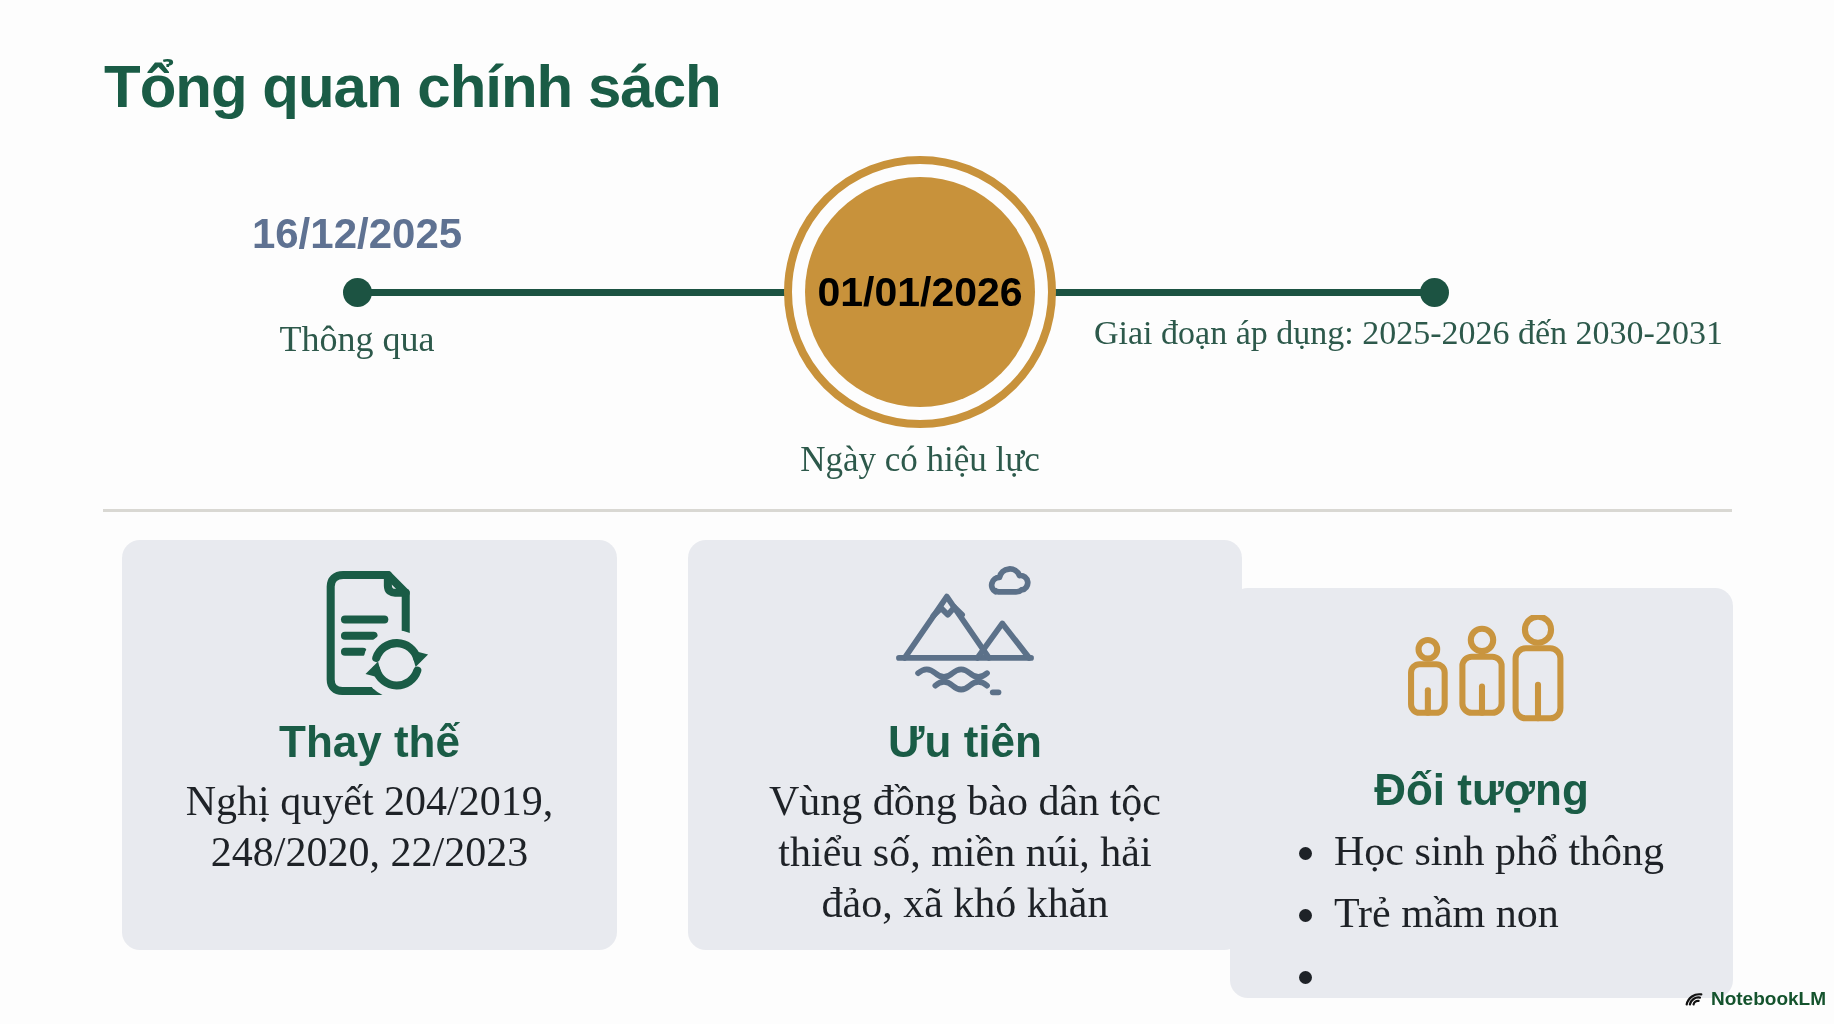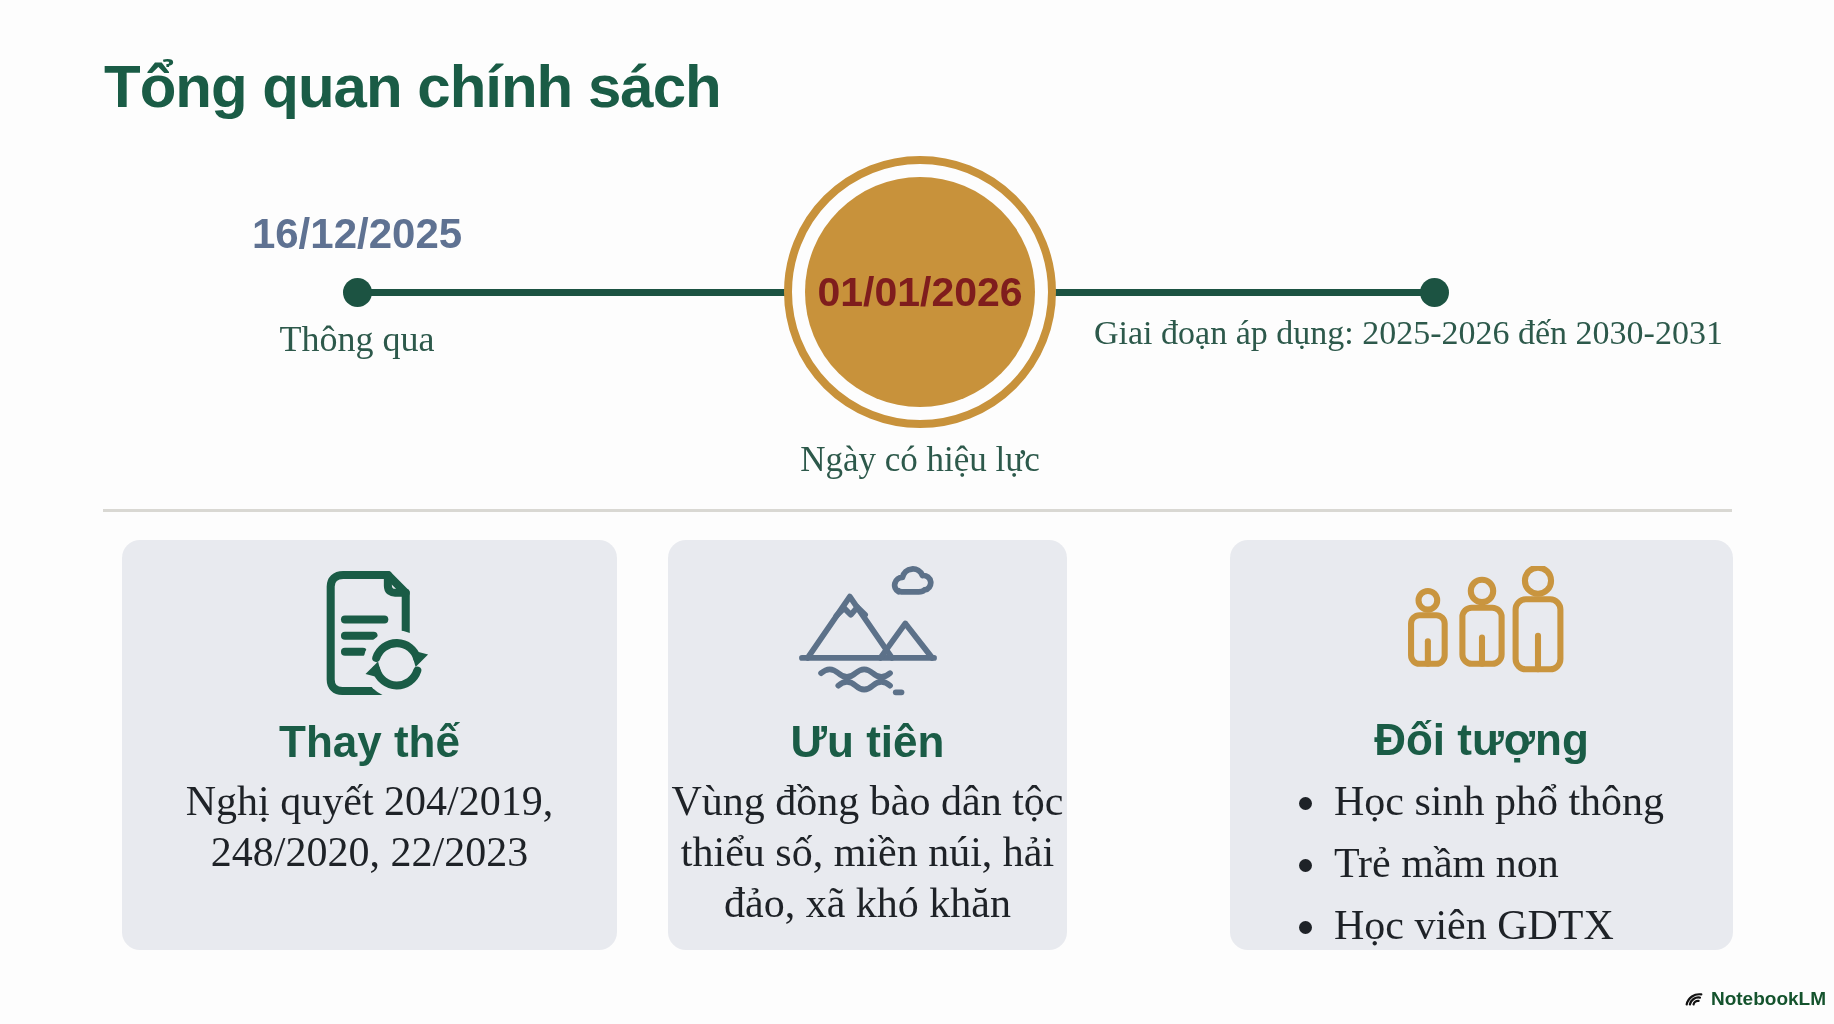--- a/index.html
+++ b/index.html
@@ -14,35 +14,35 @@
   .tl-dot{position:absolute;top:278px;width:29px;height:29px;border-radius:50%;background:#1c5342;}
   .tl-dot.left{left:343px;}
   .tl-dot.right{left:1420px;}
   .tl-date{position:absolute;left:357px;top:210px;transform:translateX(-50%);
            font-size:42px;font-weight:700;color:#5f7292;white-space:nowrap;}
   .tl-approved{position:absolute;left:357px;top:318px;transform:translateX(-50%);
            font-family:"Liberation Serif","DejaVu Serif",serif;font-size:36px;color:#2d594b;white-space:nowrap;}
   .tl-circle{position:absolute;left:784px;top:156px;width:272px;height:272px;box-sizing:border-box;
              border:8px solid #c8923b;border-radius:50%;background:#fdfdfd;
              display:flex;align-items:center;justify-content:center;}
-  .tl-circle-inner{width:230px;height:230px;border-radius:50%;background:#c8923b;color:#7f1d1d;
+  .tl-circle-inner{width:230px;height:230px;border-radius:50%;background:#c8923b;color:#000000;
              display:flex;align-items:center;justify-content:center;font-size:41px;font-weight:700;white-space:nowrap;text-align:right;}
   .tl-effective{position:absolute;left:920px;top:440px;transform:translateX(-50%);
              font-family:"Liberation Serif","DejaVu Serif",serif;font-size:35px;color:#2d594b;white-space:nowrap;}
   .tl-note{position:absolute;left:1094px;top:314px;
              font-family:"Liberation Serif","DejaVu Serif",serif;font-size:34px;color:#2d594b;white-space:nowrap;}
 
   .divider{position:absolute;left:103px;top:509px;width:1629px;height:3px;background:#d9d8d3;}
 
   
   .card{position:absolute;top:540px;height:410px;background:#e8eaef;border-radius:18px;box-sizing:border-box;
         display:flex;flex-direction:column;align-items:center;padding-top:26px;}
   .card.c1{left:105px;width:495px;margin-left:17px;}
-  .card.c2{left:668px;width:399px;}
-  .card.c3{left:1230px;width:503px;}
+  .card.c2{left:688px;width:554px;}
+  .card.c3{left:1230px;width:503px;margin-top:48px;}
   .card-icon{height:134px;display:flex;align-items:center;justify-content:center;}
   .card-title{margin-top:16px;font-size:44px;font-weight:700;color:#1a5c46;line-height:52px;white-space:nowrap;}
   .card-text{margin-top:8px;font-family:"Liberation Serif","DejaVu Serif",serif;font-size:42px;
              line-height:51px;color:#1e2227;text-align:center;}
   .card-bullets{margin:10px 0 0 0;padding:0;list-style:none;font-family:"Liberation Serif","DejaVu Serif",serif;
              font-size:42px;line-height:51px;color:#1e2227;}
   .card-bullets li{display:flex;align-items:flex-start;margin-bottom:11px;}
   .bullet-dot{width:13px;height:13px;border-radius:50%;background:#1e2227;margin:21px 22px 0 0;flex:0 0 auto;}
 
   
@@ -137,21 +137,20 @@
       <li>
         <span class="bullet-dot"></span>
         <span>Học sinh phổ thông</span>
       </li>
       <li>
         <span class="bullet-dot"></span>
         <span>Trẻ mầm non</span>
       </li>
       <li>
         <span class="bullet-dot"></span>
-        <span>Học viên GDTX</span>
       </li>
     </ul>
   </div>
 
   <div class="brand">
     <svg width="22" height="22" viewBox="0 0 24 24" fill="none" stroke="#111111" stroke-width="2.4" stroke-linecap="round">
       <path d="M4 18 A14 14 0 0 1 20 7"></path>
       <path d="M7.5 18 A9.5 9.5 0 0 1 18.5 10.5"></path>
       <path d="M11.5 18 A5 5 0 0 1 17 14"></path>
     </svg>

